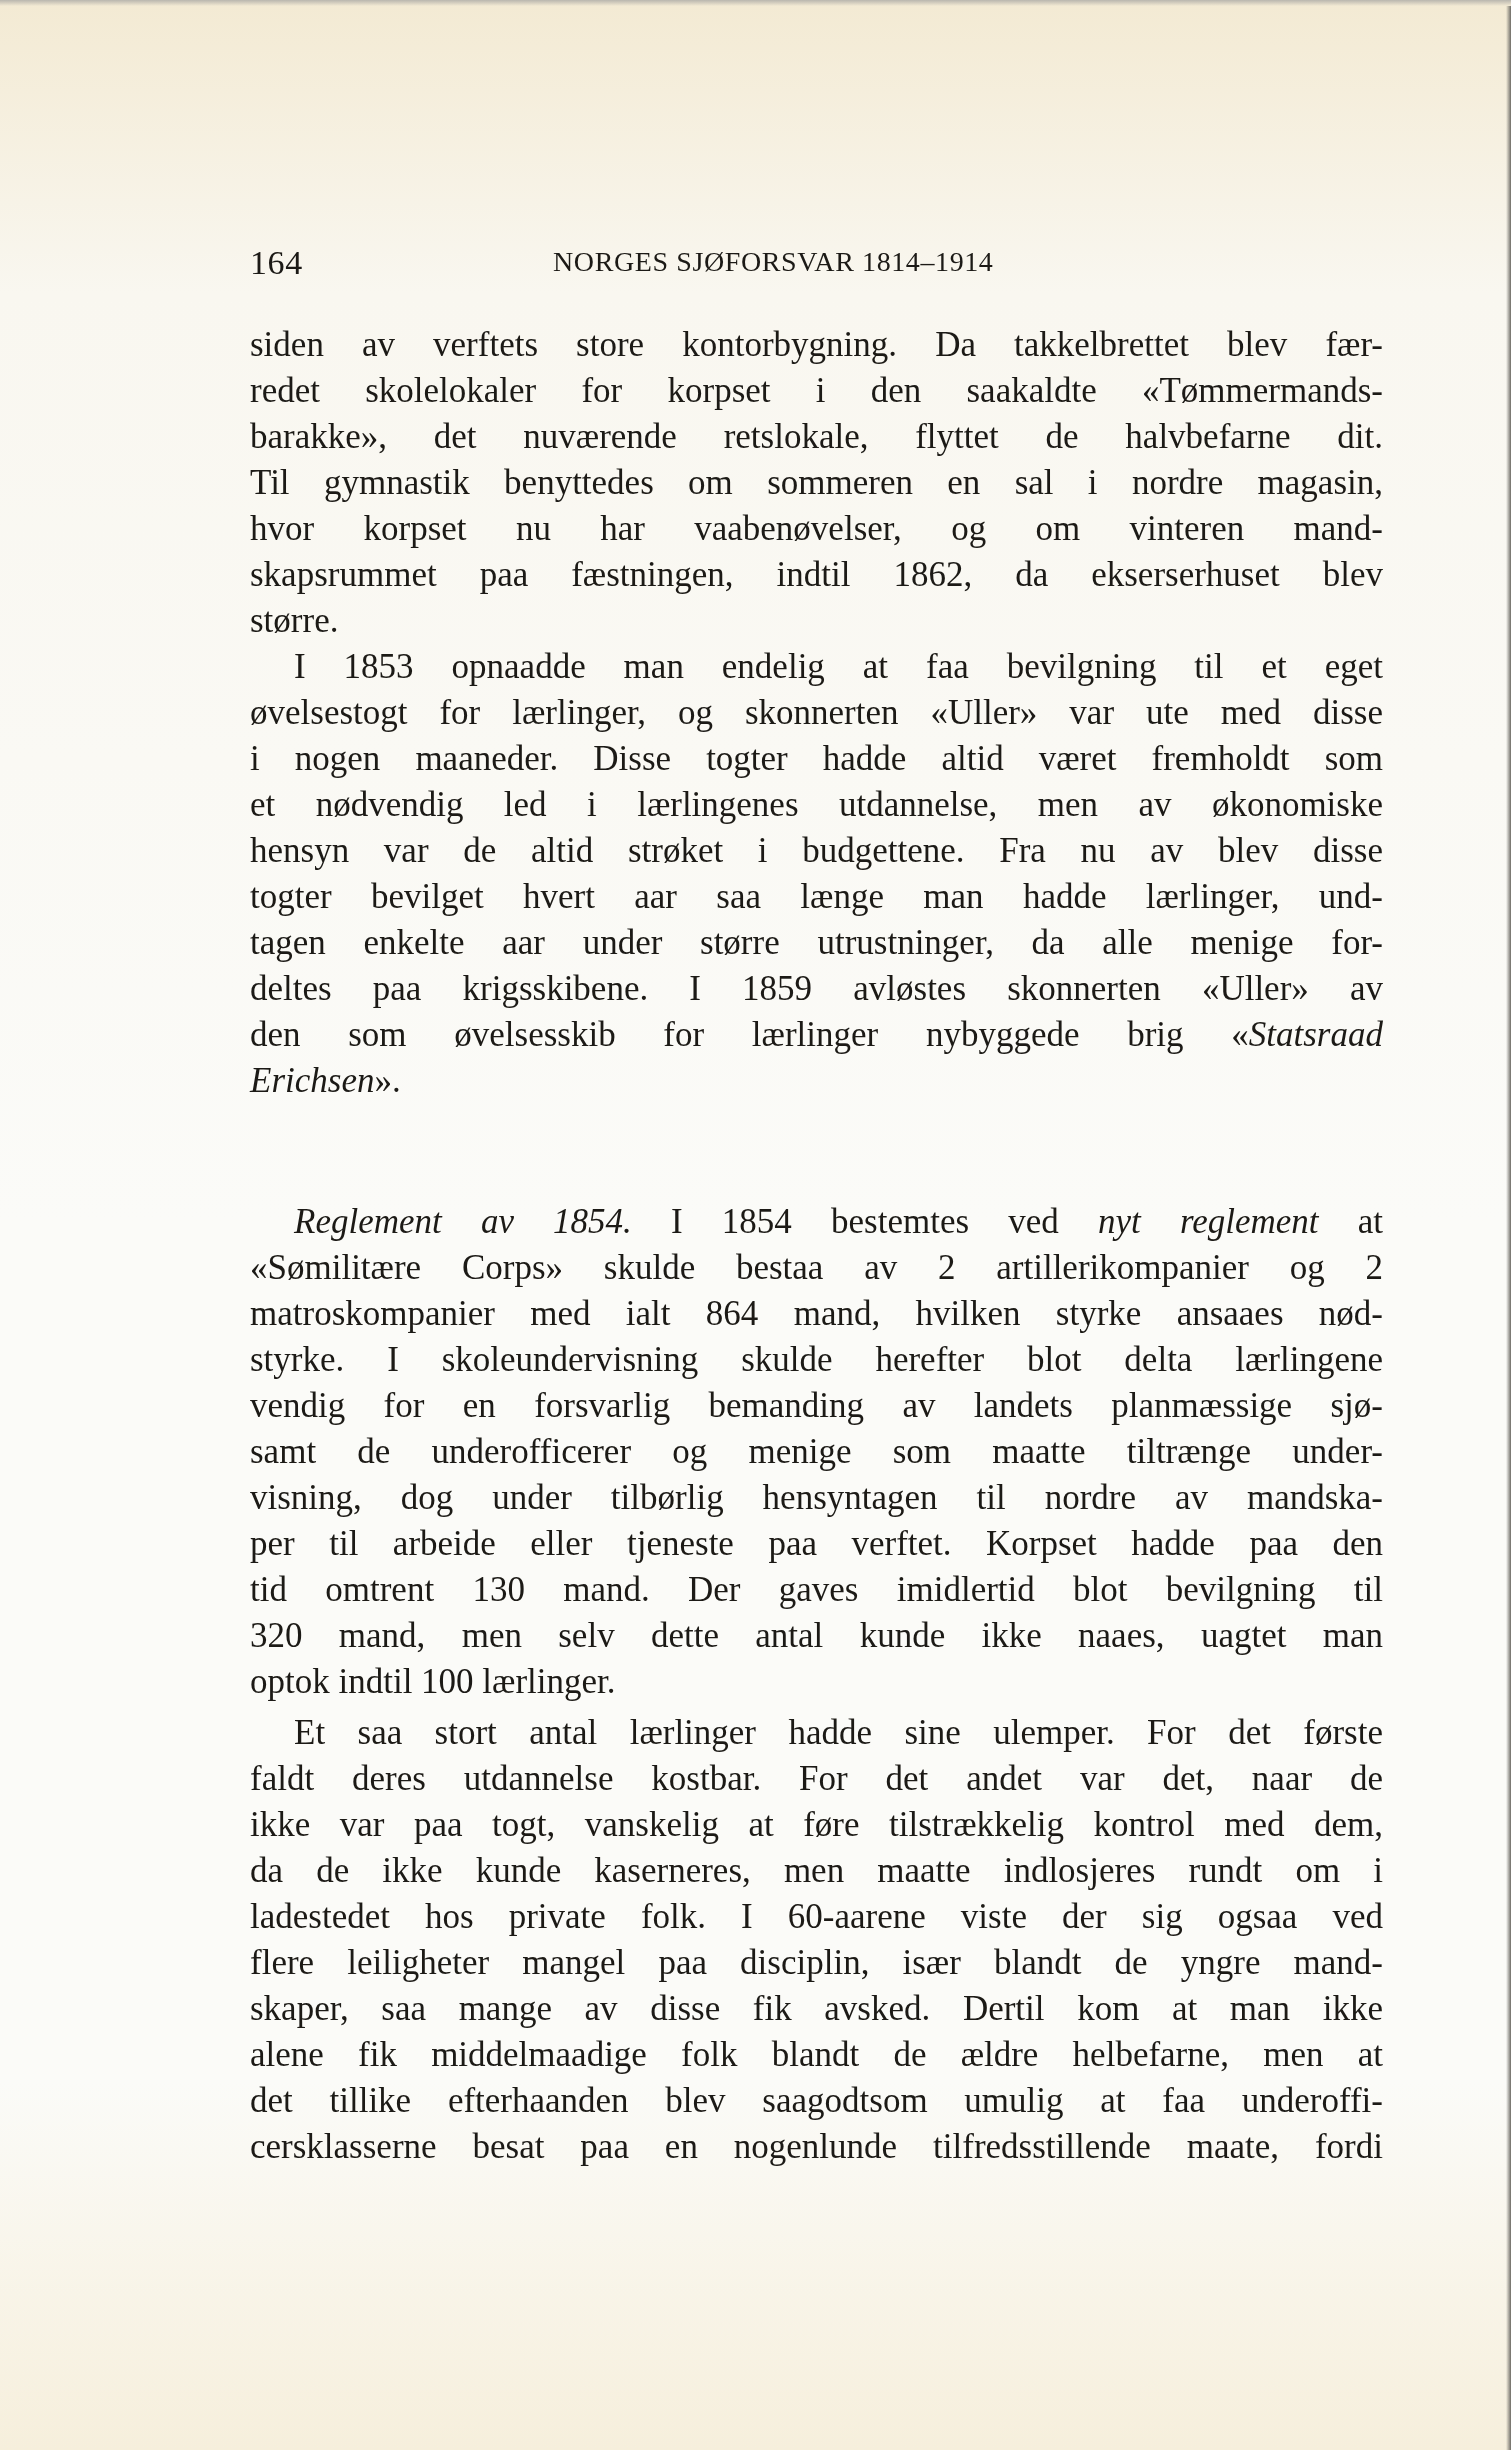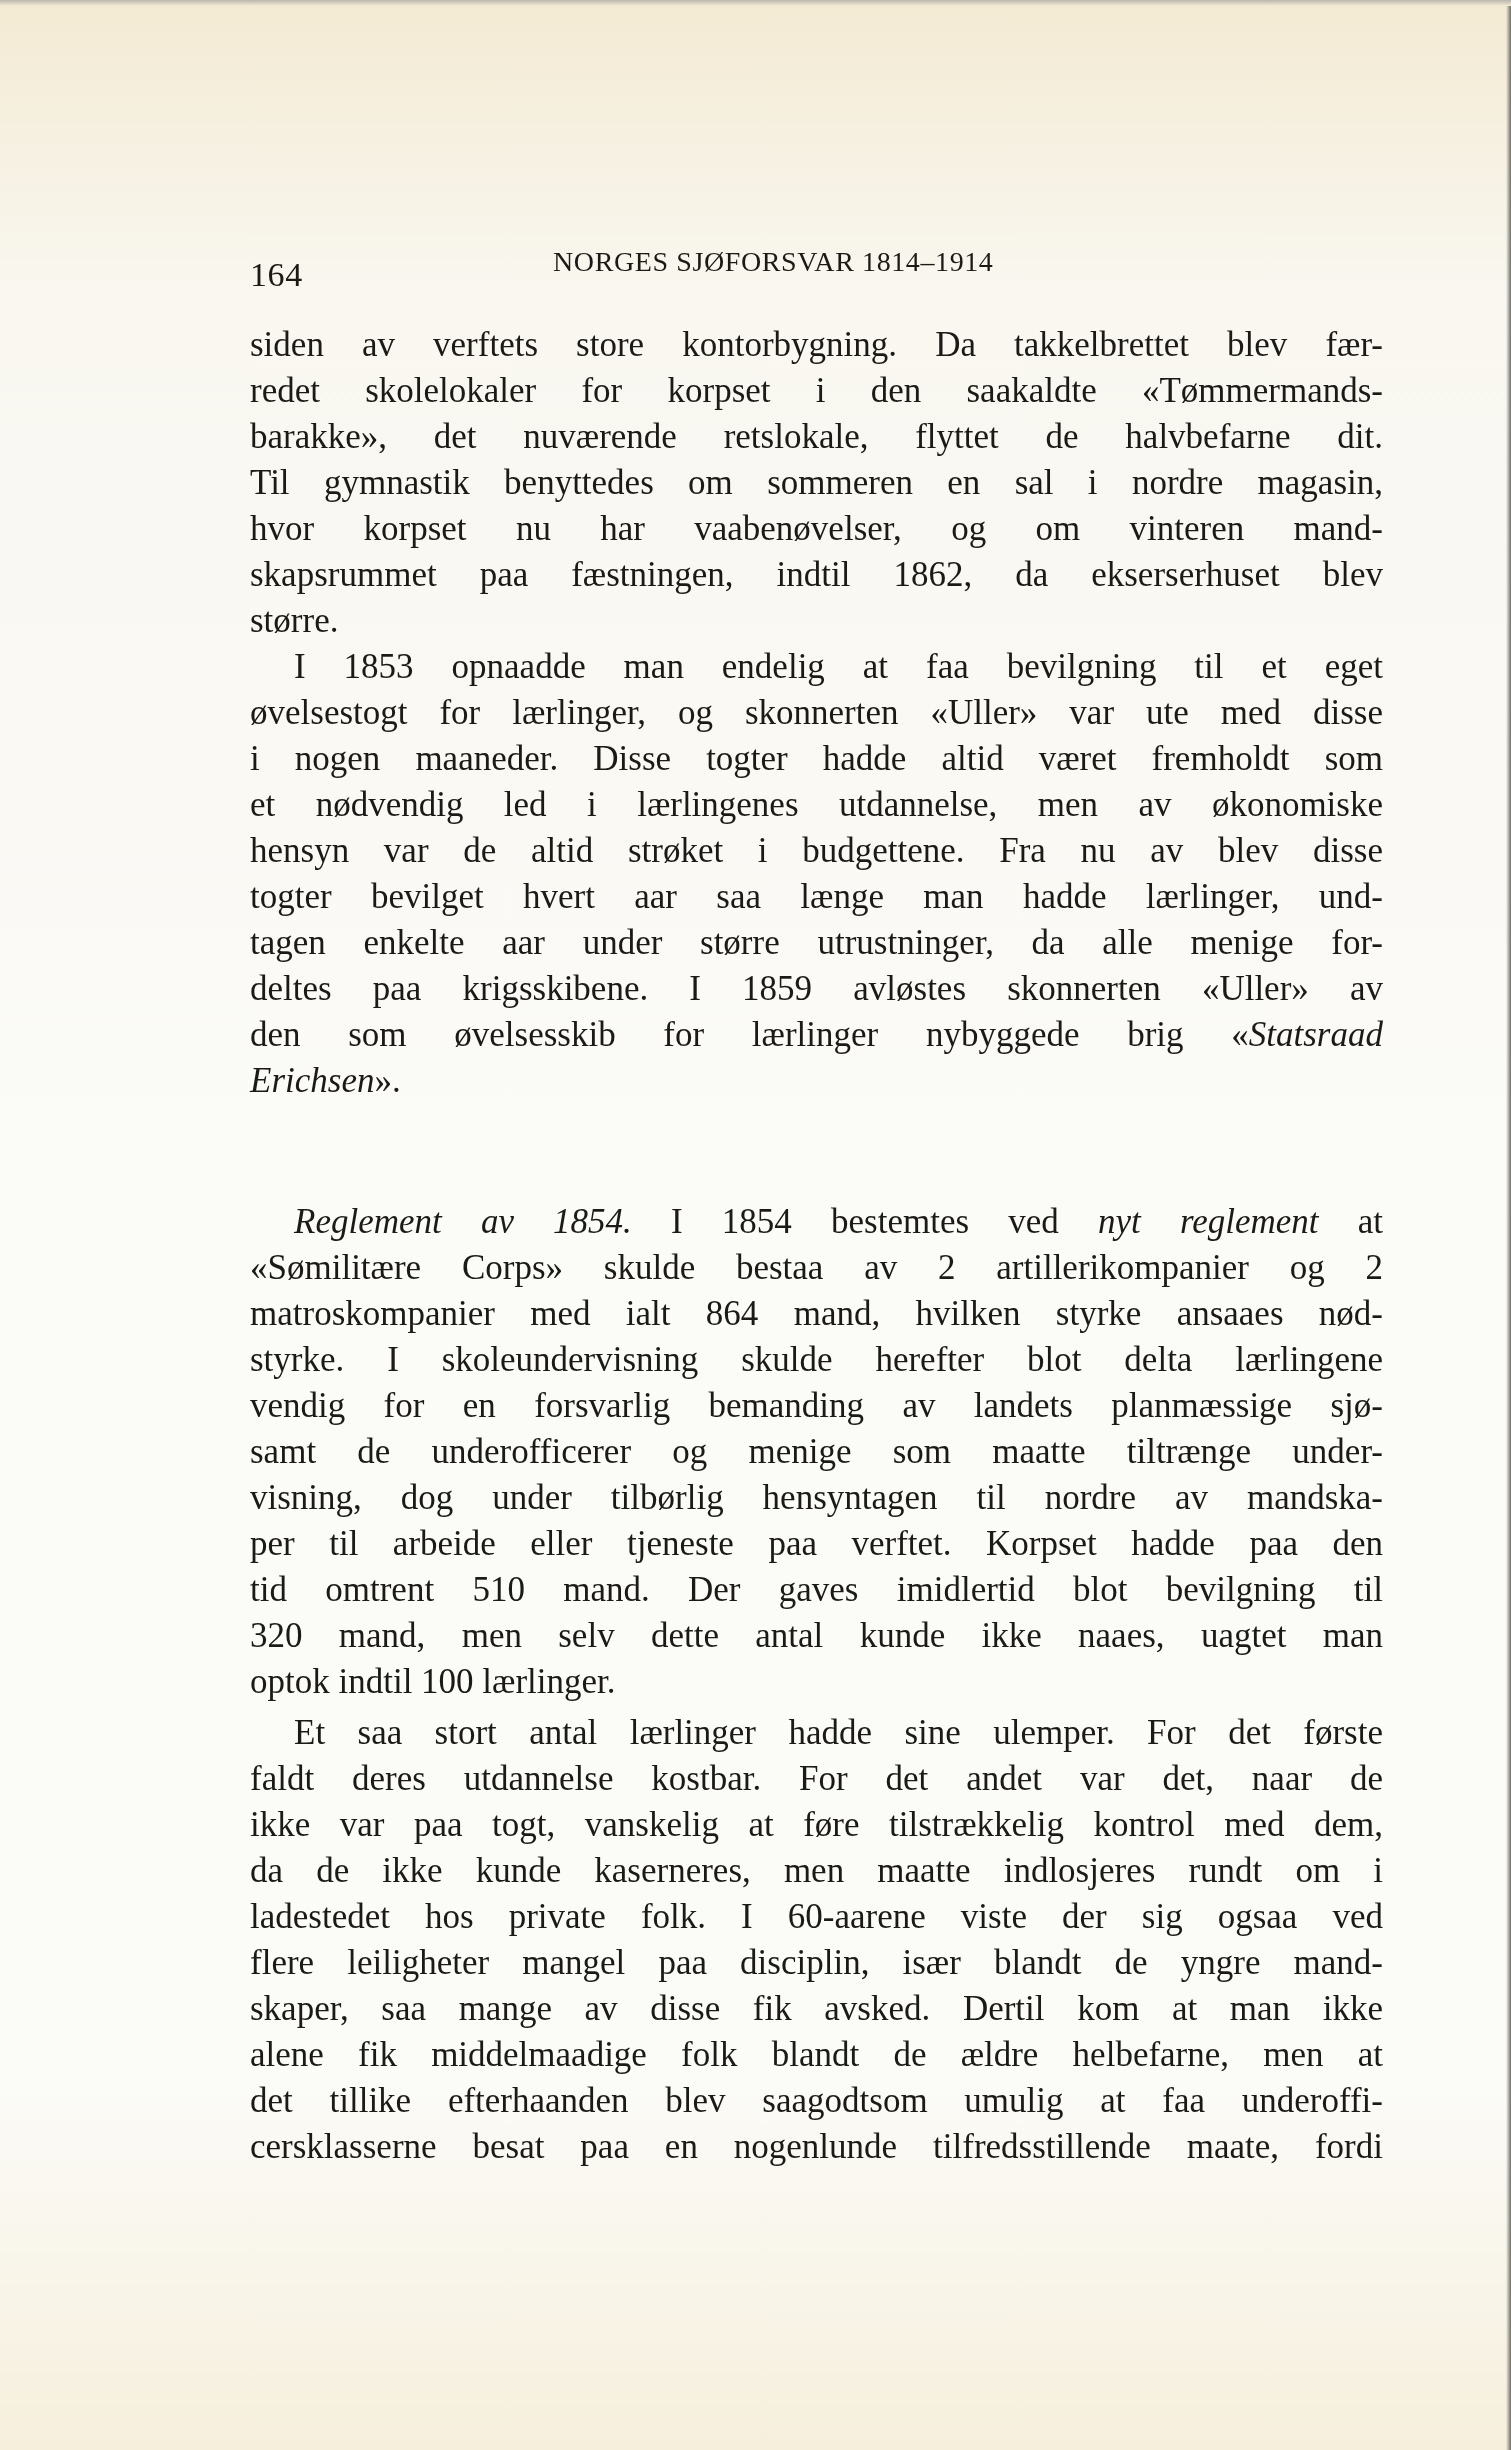--- a/index.html
+++ b/index.html
@@ -19,21 +19,21 @@
     background: linear-gradient(180deg, #b9b6ae, rgba(185,182,174,0));
   }
   .page-edge-right {
     position: absolute; right: 0; top: 6.3px; width: 5px; height: 2444px;
     background: linear-gradient(90deg, rgba(120,118,112,0), #6e6c66);
   }
   .running-head {
     position: absolute; left: 250px; top: 238px; width: 1131px; height: 51px;
     font-size: 30px; letter-spacing: 0.6px;
   }
-  .page-number { position: absolute; left: 0; top: 18px; font-size: 34px; }
+  .page-number { position: absolute; left: 0; top: 6px; font-size: 34px; }
   .running-title { position: absolute; left: 303px; top: 7.6px; font-size: 28px; letter-spacing: 0.6px; }
   .body-text {
     position: absolute; left: 250px; top: 322px; width: 1133px;
     font-size: 35px; line-height: 46px;
   }
   .line {
     display: block; height: 46px; white-space: nowrap;
     text-align: justify; text-align-last: justify;
   }
   .line.last { text-align-last: left; }
@@ -83,21 +83,21 @@
 
     <div>
       <span class="line indent"><em>Reglement av 1854.</em><span> I 1854 bestemtes ved </span><em>nyt reglement</em><span> at</span></span>
       <span class="line">«Sømilitære Corps» skulde bestaa av 2 artillerikompanier og 2</span>
       <span class="line">matroskompanier med ialt 864 mand, hvilken styrke ansaaes nød-</span>
       <span class="line">styrke.  I skoleundervisning skulde herefter blot delta lærlingene</span>
       <span class="line">vendig for en forsvarlig bemanding av landets planmæssige sjø-</span>
       <span class="line">samt de underofficerer og menige som maatte tiltrænge under-</span>
       <span class="line">visning, dog under tilbørlig hensyntagen til nordre av mandska-</span>
       <span class="line">per til arbeide eller tjeneste paa verftet.  Korpset hadde paa den</span>
-      <span class="line">tid omtrent 510 mand.  Der gaves imidlertid blot bevilgning til</span>
+      <span class="line">tid omtrent 130 mand.  Der gaves imidlertid blot bevilgning til</span>
       <span class="line">320 mand, men selv dette antal kunde ikke naaes, uagtet man</span>
       <span class="line last">optok indtil 100 lærlinger.</span>
     </div>
 
     <div class="small-gap"></div>
 
     <div>
       <span class="line indent">Et saa stort antal lærlinger hadde sine ulemper.  For det første</span>
       <span class="line">faldt deres utdannelse kostbar.  For det andet var det, naar de</span>
       <span class="line">ikke var paa togt, vanskelig at føre tilstrækkelig kontrol med dem,</span>

